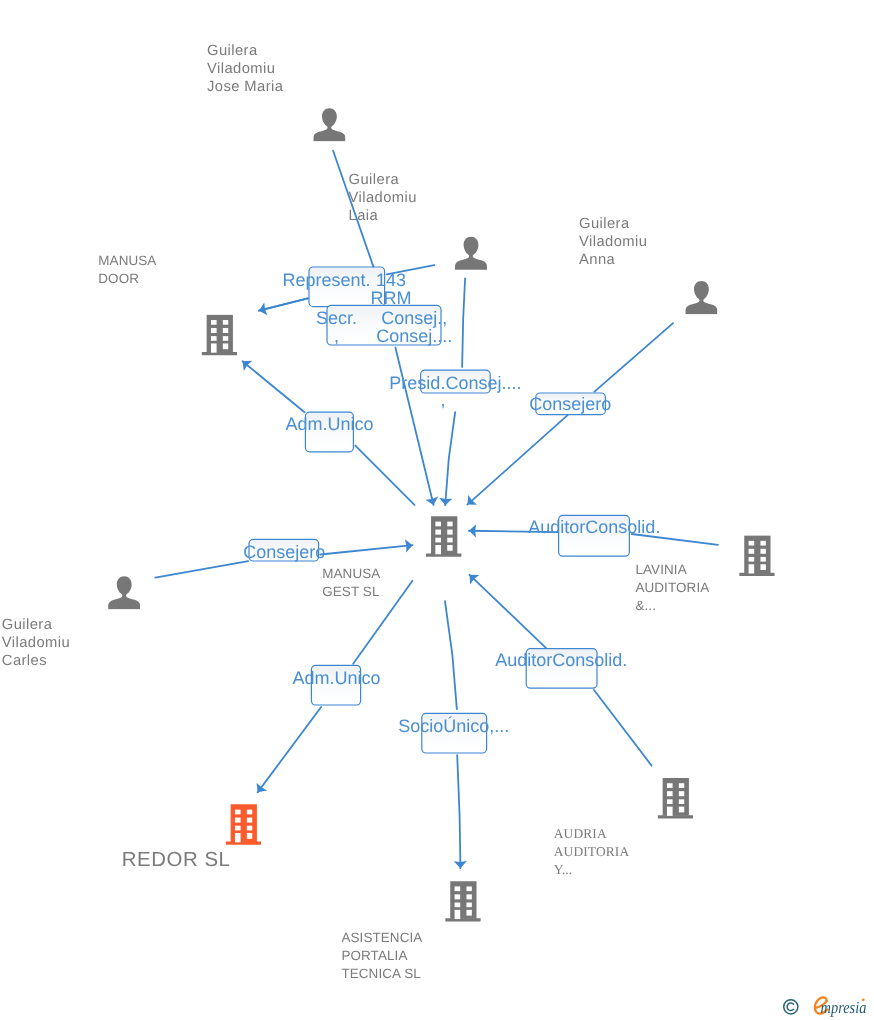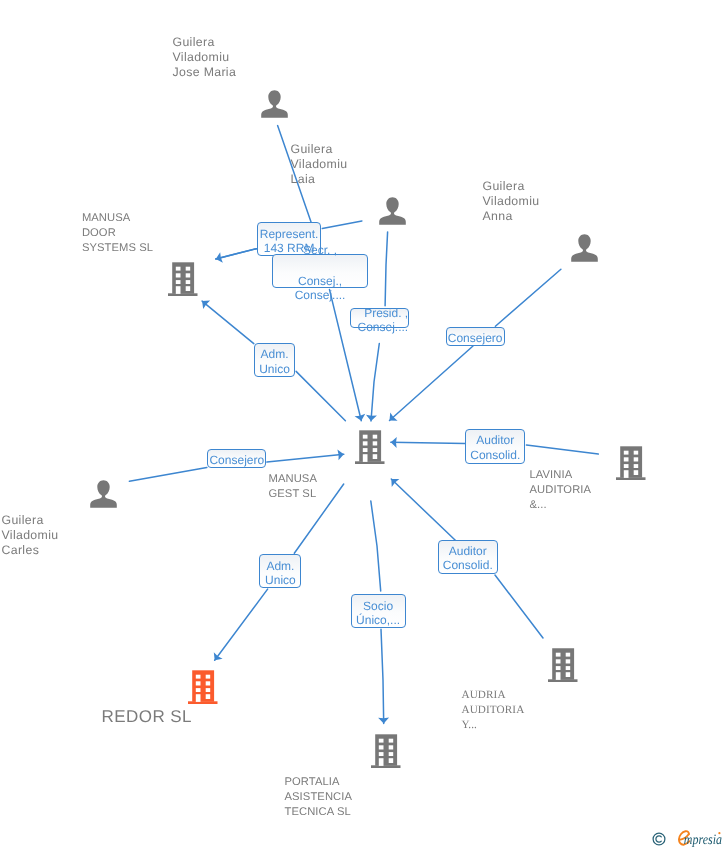--- a/index.html
+++ b/index.html
@@ -7,22 +7,22 @@
   body{width:728px;height:850px;font-family:"Liberation Sans",sans-serif;overflow:hidden;
        -webkit-font-smoothing:antialiased;text-rendering:geometricPrecision;}
   #canvas{position:relative;width:728px;height:850px;background:#fff;}
   svg.edges{position:absolute;left:0;top:0;width:728px;height:850px;pointer-events:none;}
   .node{position:absolute;}
   .nlabel{position:absolute;color:#7b7b7b;white-space:nowrap;}
   .nlabel.person{font-size:12.3px;line-height:15px;letter-spacing:0.35px;}
   .nlabel.company{font-size:11.2px;line-height:15px;letter-spacing:0.1px;}
   .nlabel.highlight{font-size:17px;line-height:15px;letter-spacing:0.45px;}
   .elabel{position:absolute;box-sizing:border-box;border:1.4px solid #3d86d0;border-radius:4px;
-          background:linear-gradient(180deg,#eef1f5 0%,#fbfcfd 55%,#ffffff 100%);color:#4a8fd4;font-size:12px;line-height:14.6px;text-align:center;
-          display:flex;flex-direction:column;justify-content:center;padding-top:3.6px;}
+          background:linear-gradient(180deg,#eef1f5 0%,#fbfcfd 55%,#ffffff 100%);color:#4a8fd4;font-size:15px;line-height:14.6px;text-align:center;
+          display:flex;flex-direction:row;justify-content:center;padding-top:3.6px;}
   .footer{position:absolute;left:652px;top:827px;display:flex;align-items:center;}
   .footer .cmark{display:block;margin-right:6px;}
   .footer .brand{display:block;}
 </style>
 </head>
 <body>
 
 <div id="canvas">
   <svg class="edges" viewBox="0 0 728 850">
       <g>
@@ -140,21 +140,20 @@
           <rect x="17.7" y="11.3" width="4.5" height="4.2"></rect>
           <rect x="7.8" y="18.1" width="4.7" height="3.9"></rect>
           <rect x="17.7" y="18.1" width="4.5" height="3.9"></rect>
           <rect x="7.8" y="24.2" width="4.7" height="7.7"></rect>
           <rect x="17.7" y="24.2" width="4.5" height="4.8"></rect>
         </g>
       </svg></div>
     <div class="nlabel company" style="left: 81.9px; width: 200px; top: 210.5px;">
       <div>MANUSA</div>
       <div>DOOR</div>
-      <div>SYSTEMS SL</div>
     </div>
     <div class="node" style="left: 355px; top: 430px;"><svg width="30" height="34" viewBox="0 0 30 34">
         <path fill="#777777" d="M4.2 0.3 h21.9 v31.4 h-21.9 z"></path>
         <path fill="#777777" d="M0 31.3 h29.5 v3.4 h-29.5 z"></path>
         <g fill="#ffffff">
           <rect x="7.8" y="4.7" width="4.7" height="3.9"></rect>
           <rect x="17.7" y="4.7" width="4.5" height="3.9"></rect>
           <rect x="7.8" y="11.3" width="4.7" height="4.2"></rect>
           <rect x="17.7" y="11.3" width="4.5" height="4.2"></rect>
           <rect x="7.8" y="18.1" width="4.7" height="3.9"></rect>
@@ -230,22 +229,22 @@
           <rect x="17.7" y="4.7" width="4.5" height="3.9"></rect>
           <rect x="7.8" y="11.3" width="4.7" height="4.2"></rect>
           <rect x="17.7" y="11.3" width="4.5" height="4.2"></rect>
           <rect x="7.8" y="18.1" width="4.7" height="3.9"></rect>
           <rect x="17.7" y="18.1" width="4.5" height="3.9"></rect>
           <rect x="7.8" y="24.2" width="4.7" height="7.7"></rect>
           <rect x="17.7" y="24.2" width="4.5" height="4.8"></rect>
         </g>
       </svg></div>
     <div class="nlabel company" style="left: 284.5px; width: 200px; top: 774.5px;">
+      <div>ASISTENCIA</div>
       <div>PORTALIA</div>
-      <div>ASISTENCIA</div>
       <div>TECNICA SL</div>
     </div>
     <div class="elabel" style="left: 256.8px; top: 222.4px; width: 64.6px; height: 34px;">
       <div>Represent.</div>
       <div>143 RRM</div>
     </div>
     <div class="elabel" style="left: 271.8px; top: 254.4px; width: 96.5px; height: 34px; gap: 16px;">
       <div>Secr. ,</div>
       <div>Consej., Consej....</div>
     </div>

